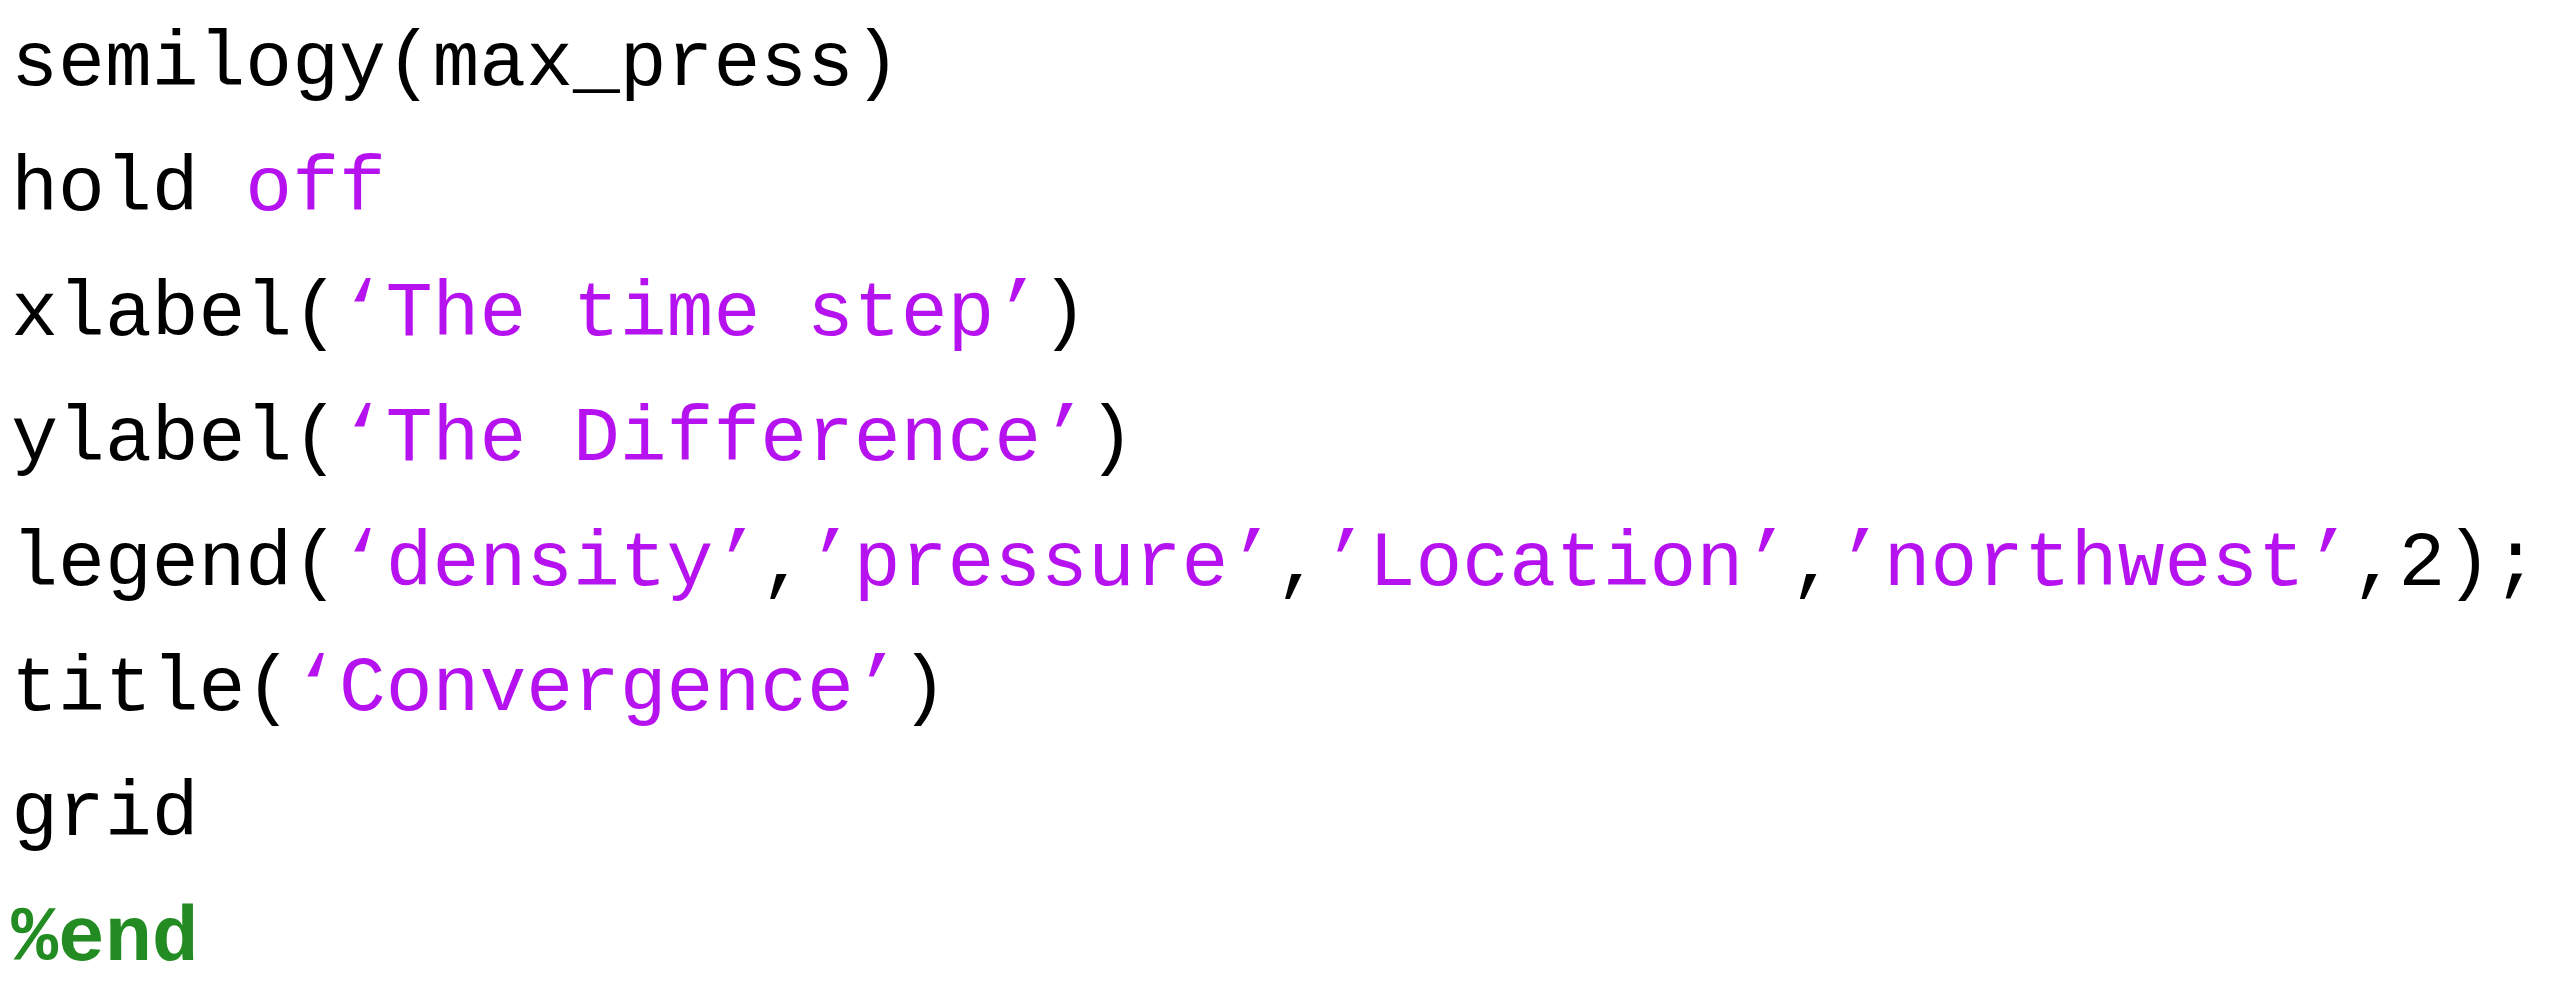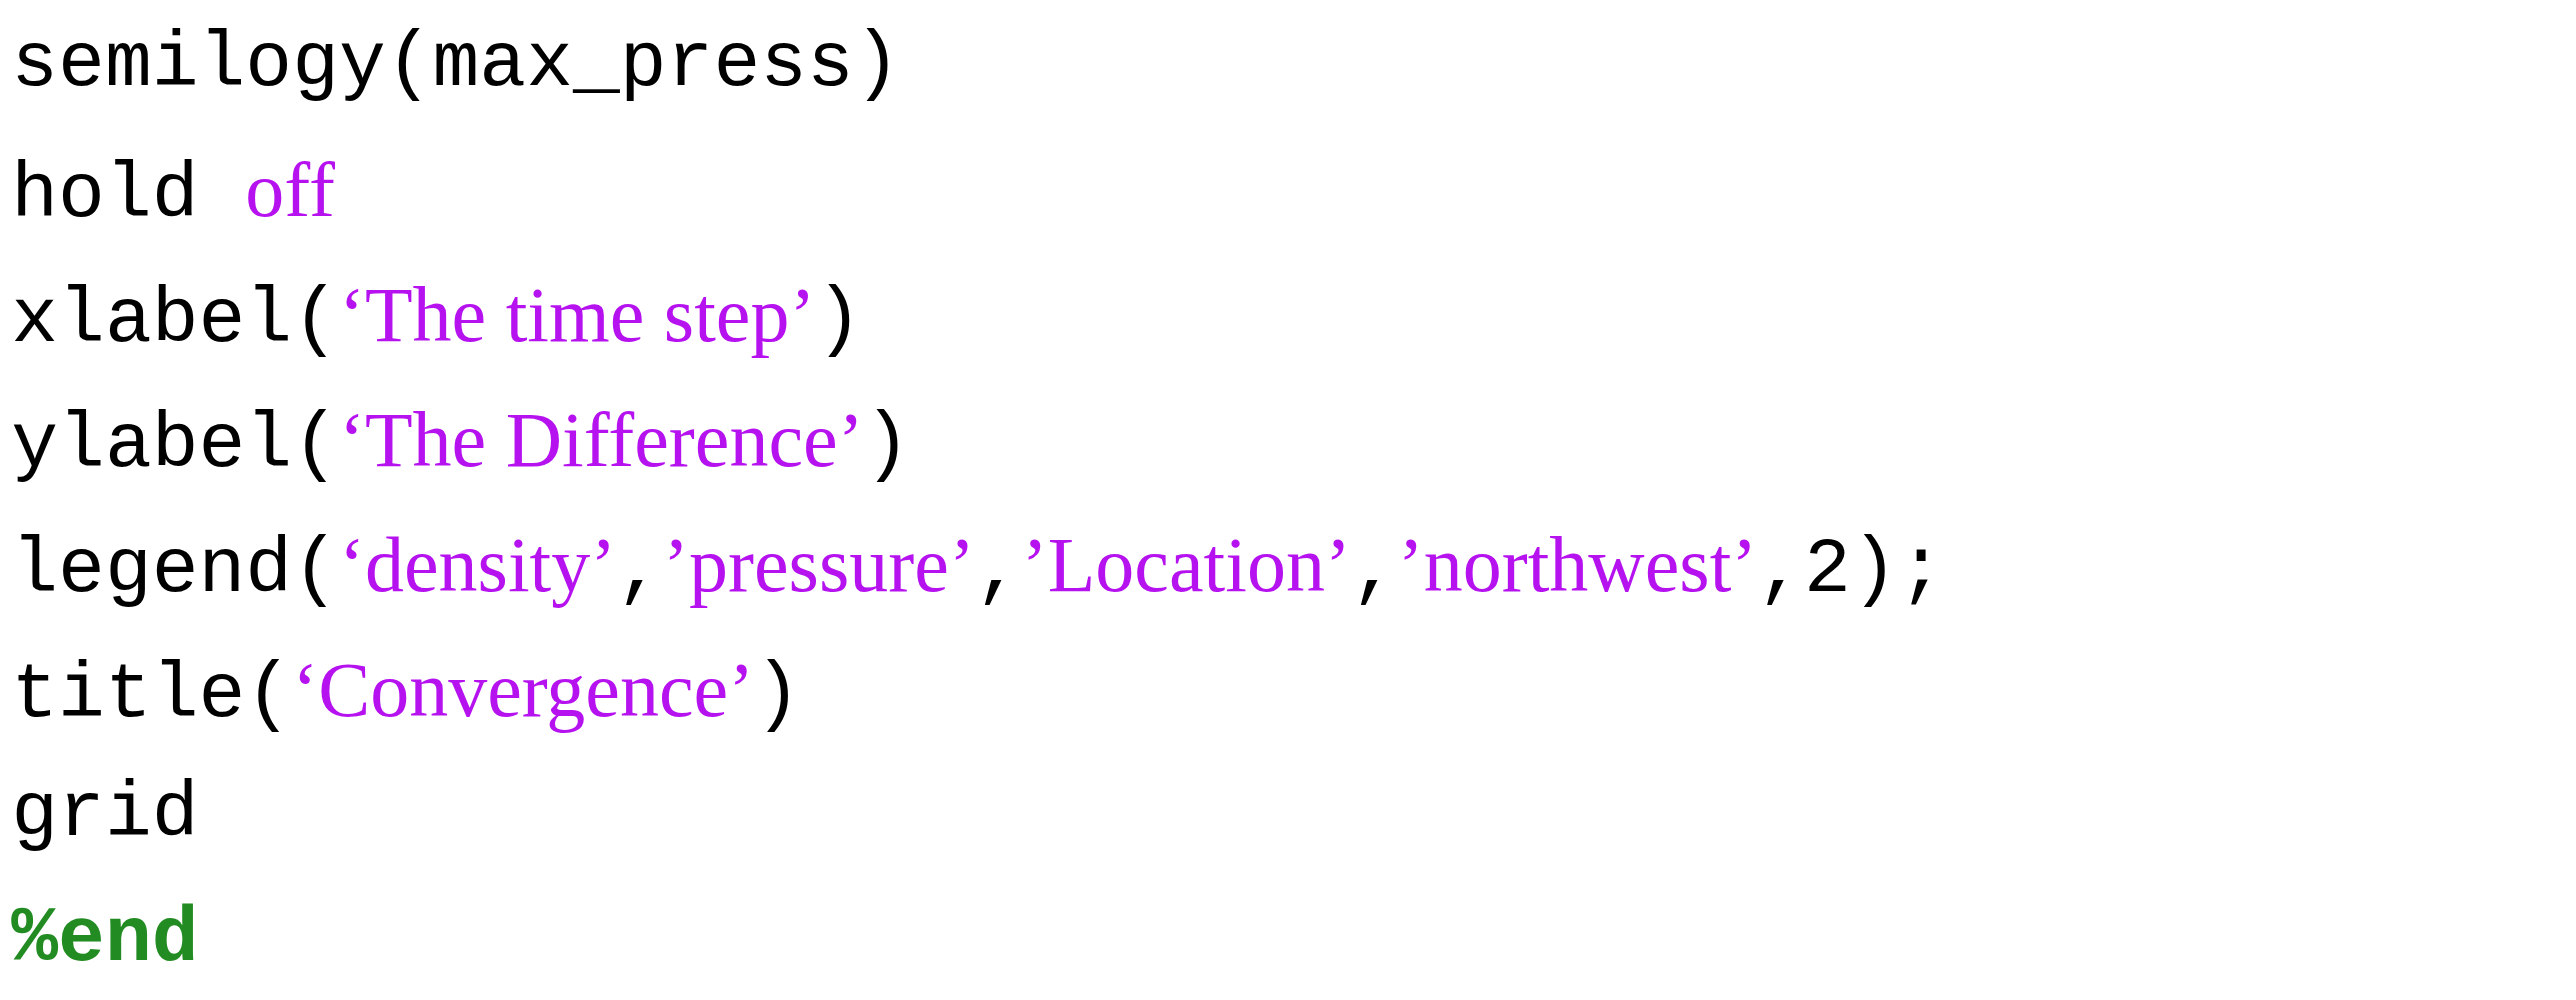--- a/index.html
+++ b/index.html
@@ -19,21 +19,21 @@
     font-family: "Liberation Mono", "DejaVu Sans Mono", monospace;
     font-size: 78px;
     line-height: 125px;
     white-space: pre;
     color: #000000;
   }
   .code-line {
     height: 125px;
   }
   .tok-plain   { color: var(--c-plain,   #000000); }
-  .tok-string  { color: var(--c-string,  #B612F0); font-family: Liberation Serif, serif; }
+  .tok-string  { color: var(--c-string,  #B612F0); }
   .tok-comment { color: var(--c-comment, #228B22); font-weight: bold; }
 </style>
 </head>
 <body>
 
 <div class="page">
   <div class="code-block" id="code-block"><div class="code-line"><span class="tok-plain">semilogy(max_press)</span></div><div class="code-line"><span class="tok-plain">hold </span><span class="tok-string">off</span></div><div class="code-line"><span class="tok-plain">xlabel(</span><span class="tok-string">‘The time step’</span><span class="tok-plain">)</span></div><div class="code-line"><span class="tok-plain">ylabel(</span><span class="tok-string">‘The Difference’</span><span class="tok-plain">)</span></div><div class="code-line"><span class="tok-plain">legend(</span><span class="tok-string">‘density’</span><span class="tok-plain">,</span><span class="tok-string">’pressure’</span><span class="tok-plain">,</span><span class="tok-string">’Location’</span><span class="tok-plain">,</span><span class="tok-string">’northwest’</span><span class="tok-plain">,2);</span></div><div class="code-line"><span class="tok-plain">title(</span><span class="tok-string">‘Convergence’</span><span class="tok-plain">)</span></div><div class="code-line"><span class="tok-plain">grid</span></div><div class="code-line"><span class="tok-comment">%end</span></div></div>
 </div>
 
 

